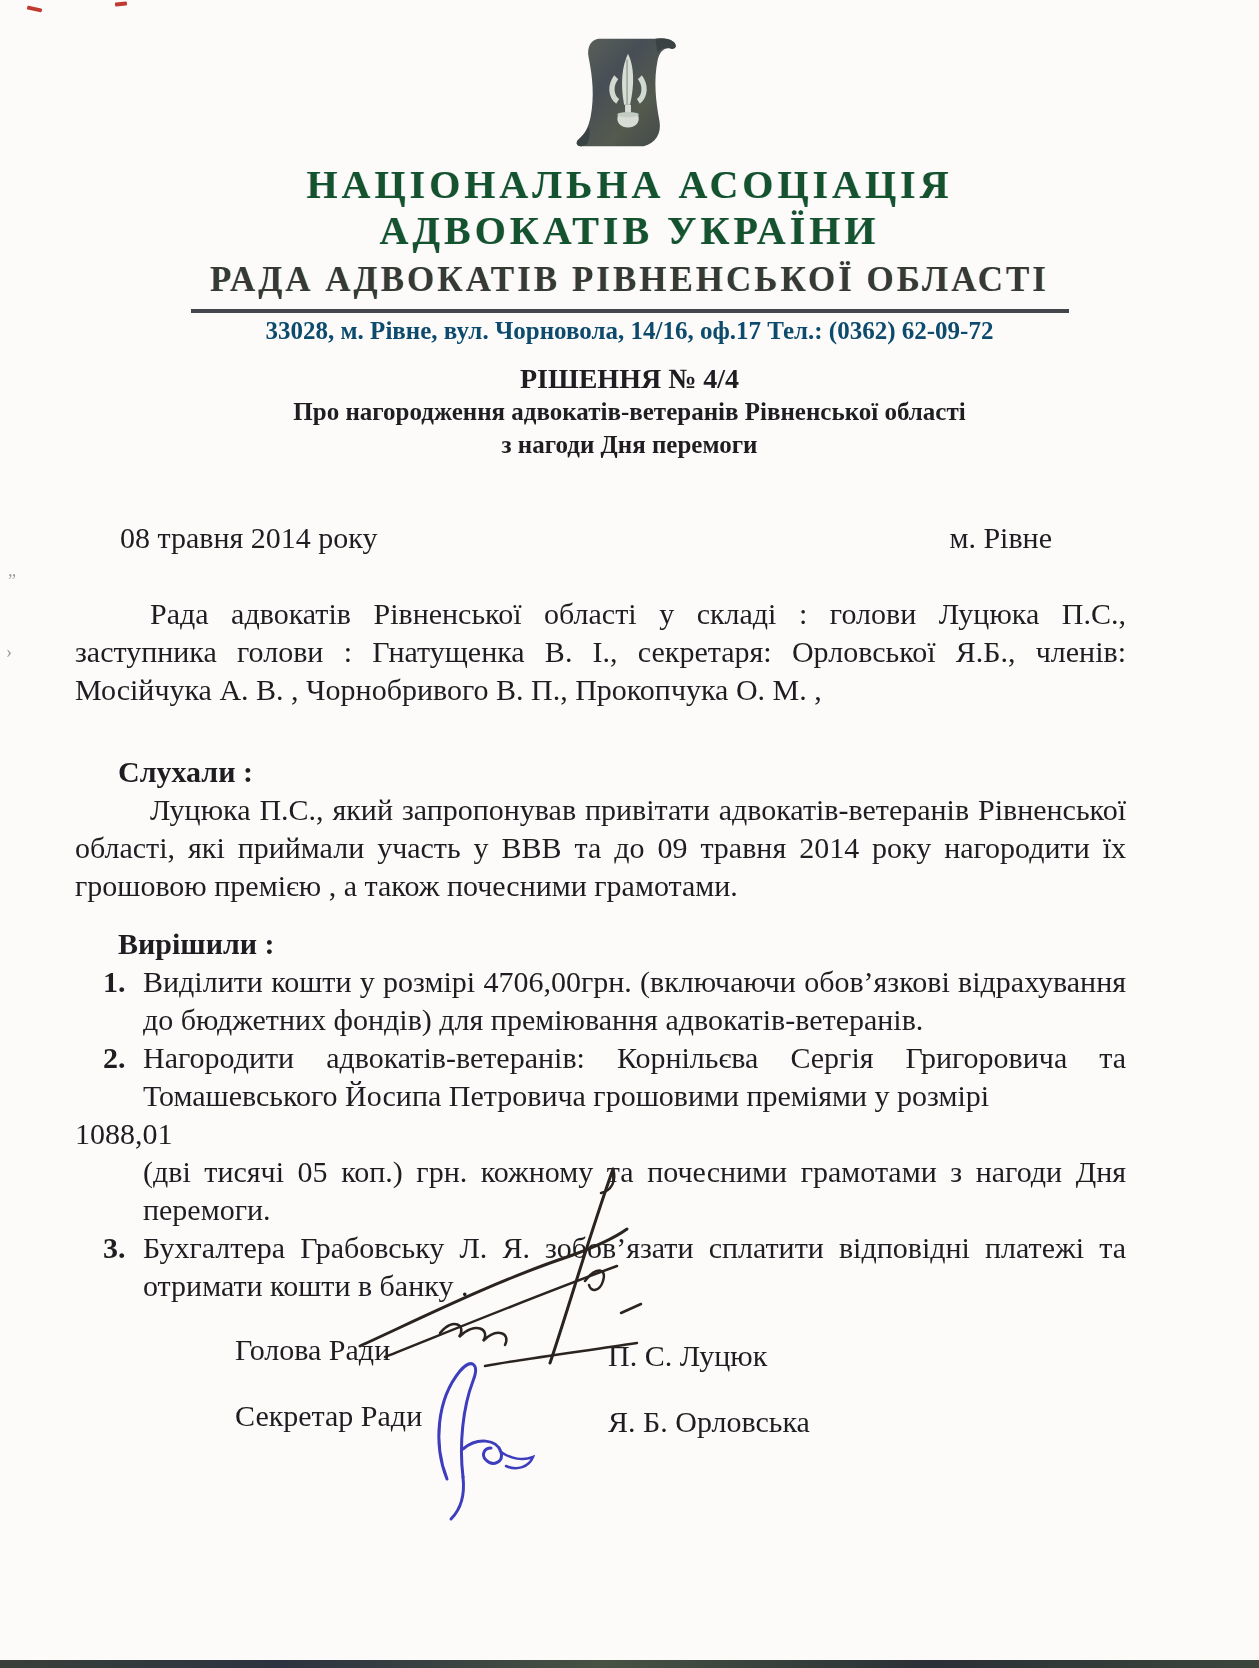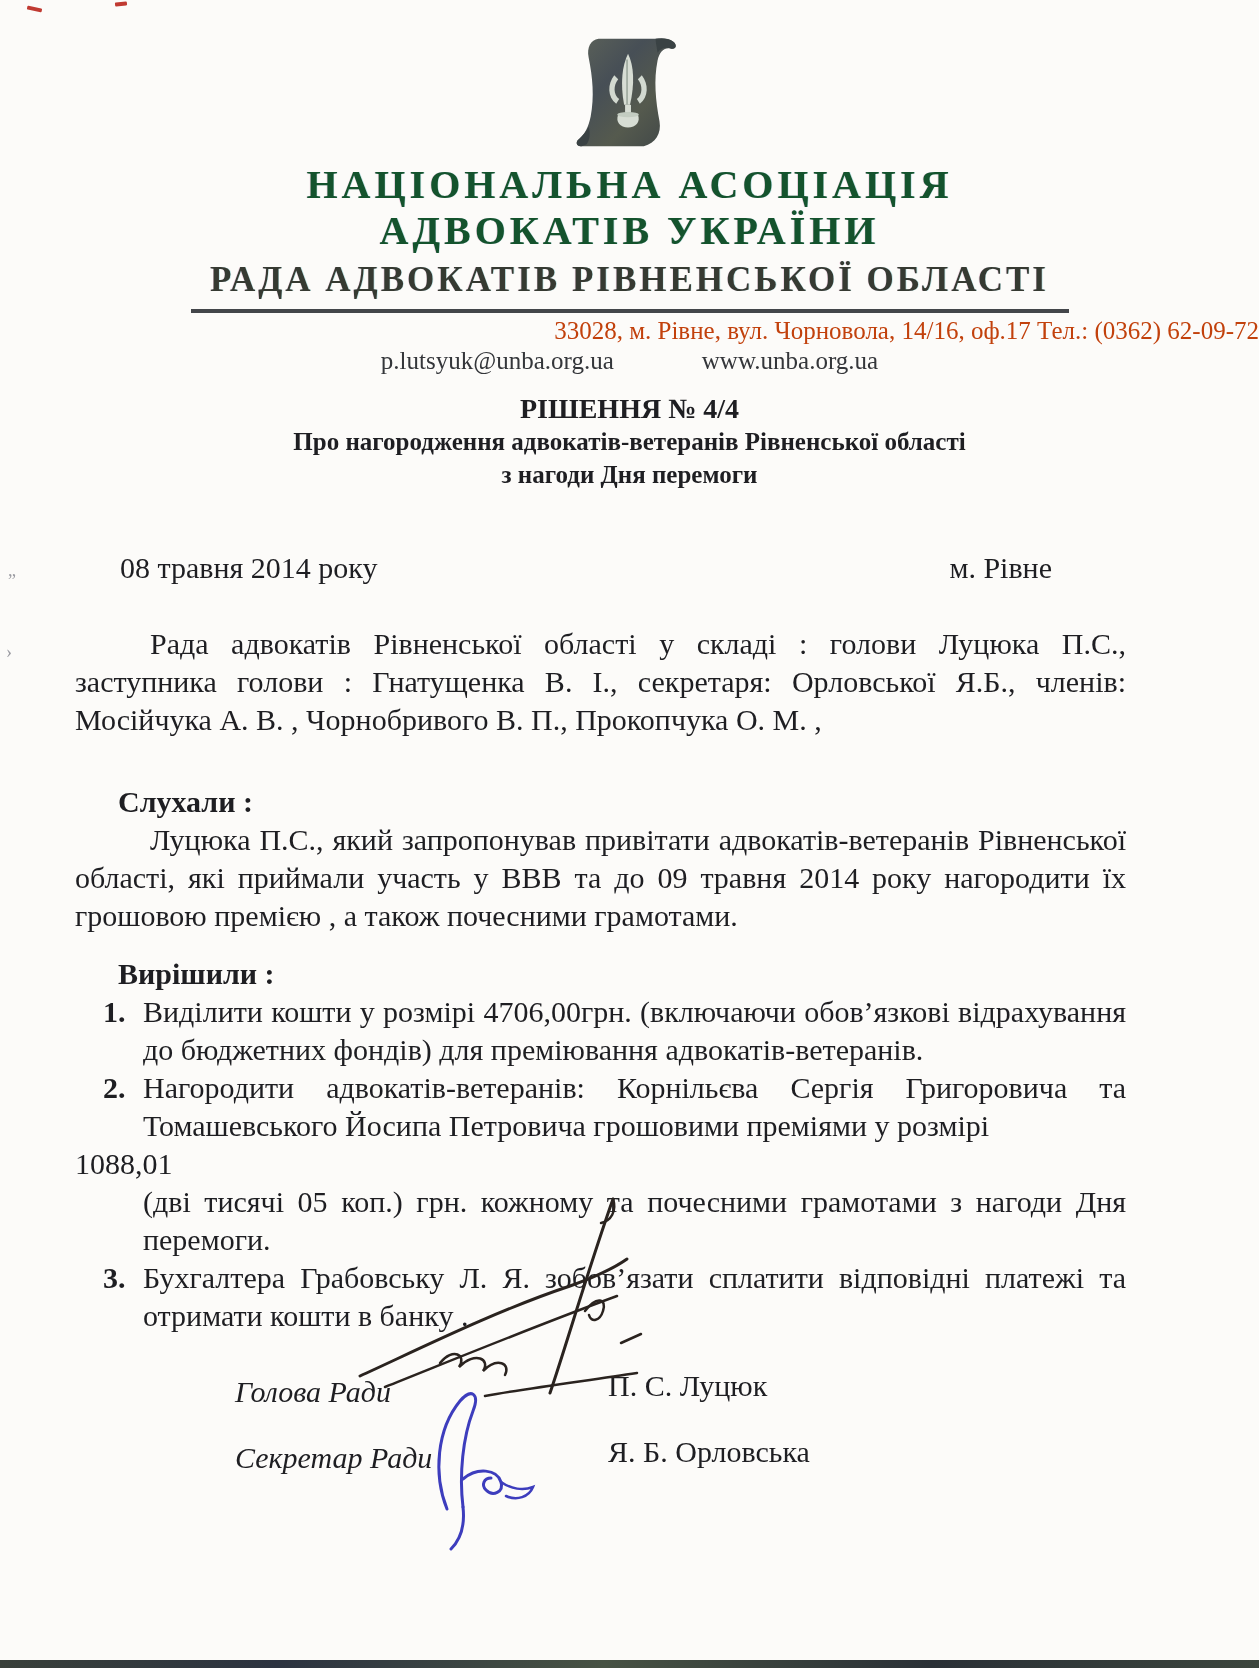--- a/index.html
+++ b/index.html
@@ -18,21 +18,21 @@
     text-align:center; font-weight:bold; font-size:40px; line-height:46px;
     letter-spacing:4px; color:#14532d;
     text-shadow:0.6px 0 0 rgba(0,160,170,0.25), -0.6px 0 0 rgba(180,40,120,0.18);
   }
   .org3 {
     text-align:center; font-weight:bold; font-size:35px; line-height:40px;
     letter-spacing:3px; color:#363a32; margin-top:6px;
     text-shadow:0.6px 0 0 rgba(0,160,170,0.25), -0.6px 0 0 rgba(180,40,120,0.18);
   }
   .rule { width:878px; margin:9px auto 3px; border-top:4px solid #43464a; }
-  .addr { text-align:right; font-size:25px; line-height:30px; color:#c2410c; }
+  .addr { text-align:center; font-size:25px; line-height:30px; color:#0c4a6e;font-weight:bold; }
   .contacts { display:flex; justify-content:center; gap:88px; font-size:25px; line-height:30px; color:#34363a; }
   
   .title-block { margin-top:16px; }
   .t1 { text-align:center; font-weight:bold; font-size:28px; line-height:33px; }
   .t2, .t3 { text-align:center; font-weight:bold; font-size:25px; line-height:33px; }
   
   .content { margin:0 133px 0 75px; font-size:30px; line-height:38px; }
   .dateline { display:flex; justify-content:space-between; margin-top:58px; padding-left:45px; padding-right:74px; }
   .intro { margin:38px 0 0 0; text-align:justify; text-indent:75px; }
   .sec-heading { font-weight:bold; margin-top:44px; padding-left:43px; }
@@ -40,21 +40,21 @@
   .heard-p { margin:0; text-align:justify; text-indent:75px; }
   .voting { margin-top:16px; }
   .item { position:relative; padding-left:68px; }
   .item .num { position:absolute; left:28px; font-weight:bold; }
   .item .itext { display:block; text-align:justify; }
   .amount { margin-left:0; }
   .item-cont { padding-left:68px; text-align:justify; }
   
   .sig-row { position:relative; margin-top:26px; height:40px; }
   .sig-row2 { margin-top:26px; }
-  .sig-role { position:absolute; left:160px; top:12px;font-style:italic; }
+  .sig-role { position:absolute; left:160px; top:0; }
   .sig-name { position:absolute; left:533px; top:6px; }
   .sig-svg { position:absolute; pointer-events:none; z-index:5; }
   .sig-dark { left:270px; top:-170px; }
   .sig-blue { left:330px; top:-48px; }
   
   .scanner-edge {
     position:absolute; left:0; bottom:0; width:1259px; height:8px;
     background:linear-gradient(90deg,#39403a,#2c3340 22%,#475243 48%,#2a3036 74%,#3c463d);
   }
   .red-mark { position:absolute; background:#c03a32; border-radius:1px; }
@@ -101,24 +101,20 @@
     </svg>
   </div>
 
   <div class="org1">НАЦІОНАЛЬНА АСОЦІАЦІЯ</div>
   <div class="org2">АДВОКАТІВ УКРАЇНИ</div>
   <div class="org3">РАДА АДВОКАТІВ РІВНЕНСЬКОЇ ОБЛАСТІ</div>
 
   <div class="rule"></div>
 
   <div class="addr">33028, м. Рівне, вул. Чорновола, 14/16, оф.17 Тел.: (0362) 62-09-72</div>
-  <div class="contacts">
-    <span>p.lutsyuk@unba.org.ua</span>
-    <span>www.unba.org.ua</span>
-  </div>
 
   <div class="title-block">
     <div class="t1">РІШЕННЯ № 4/4</div>
     <div class="t2">Про нагородження адвокатів-ветеранів Рівненської області</div>
     <div class="t3">з нагоди Дня перемоги</div>
   </div>
 
   <div class="content">
 
     <div class="dateline">

